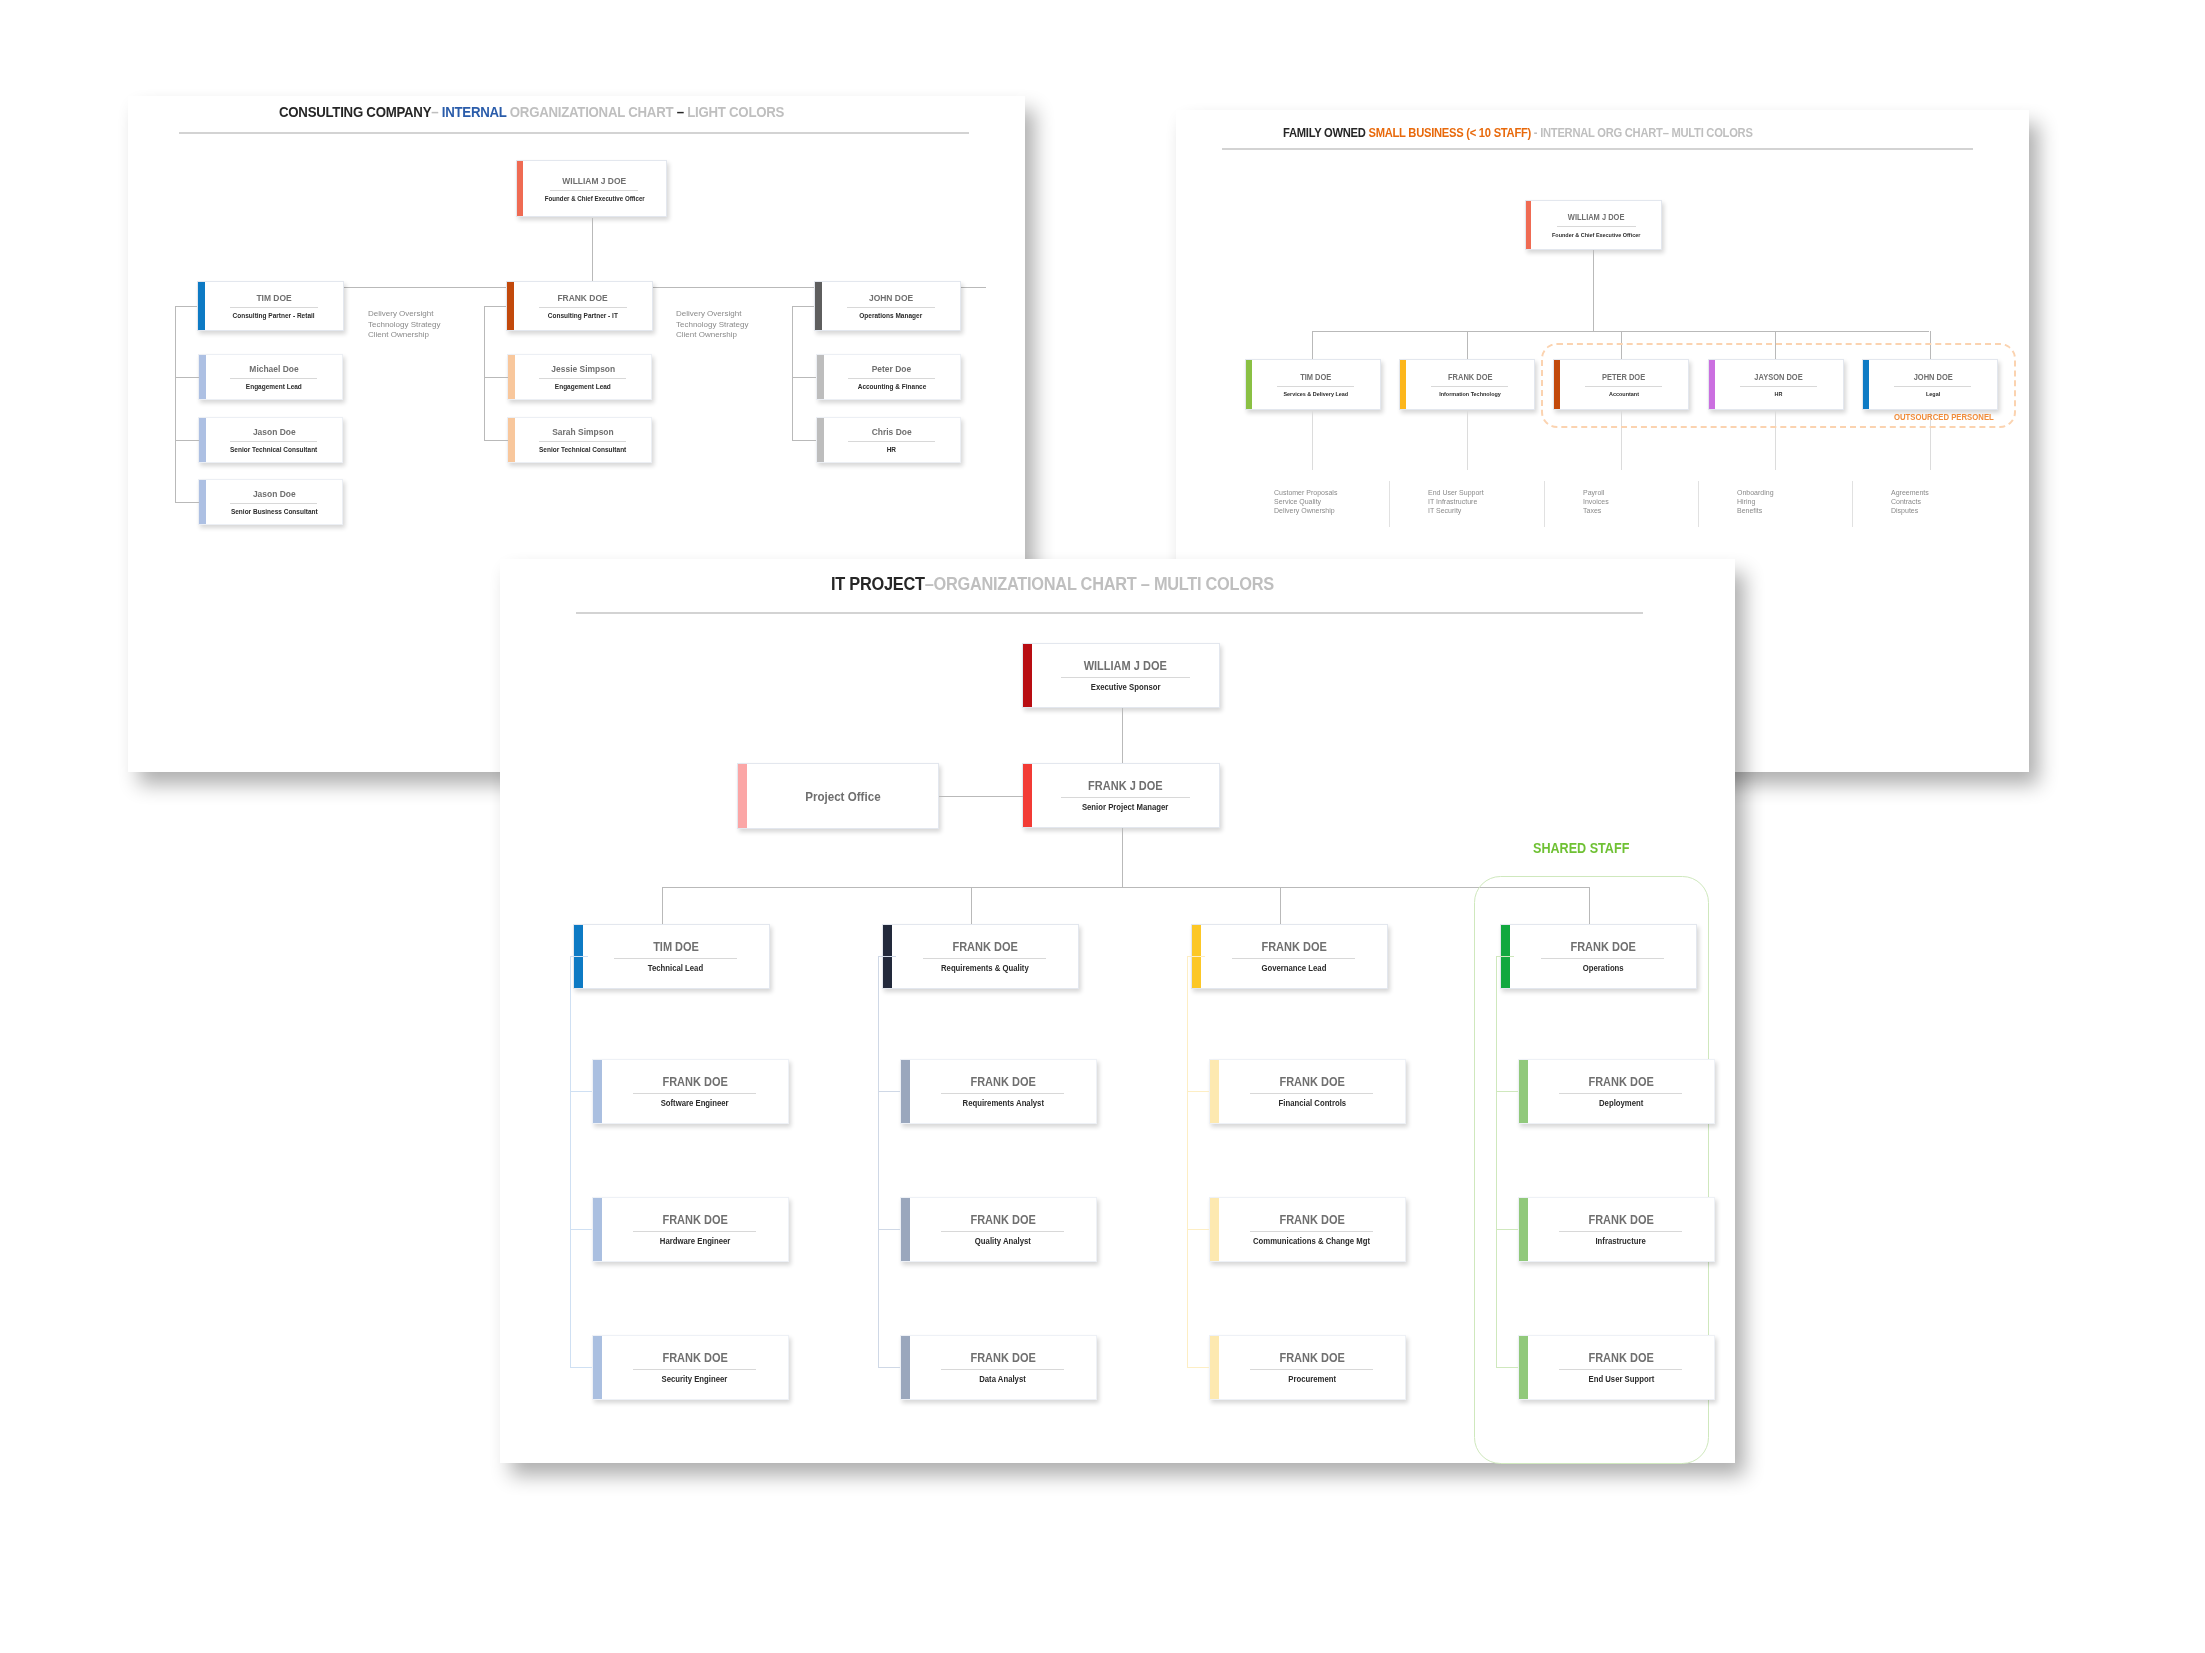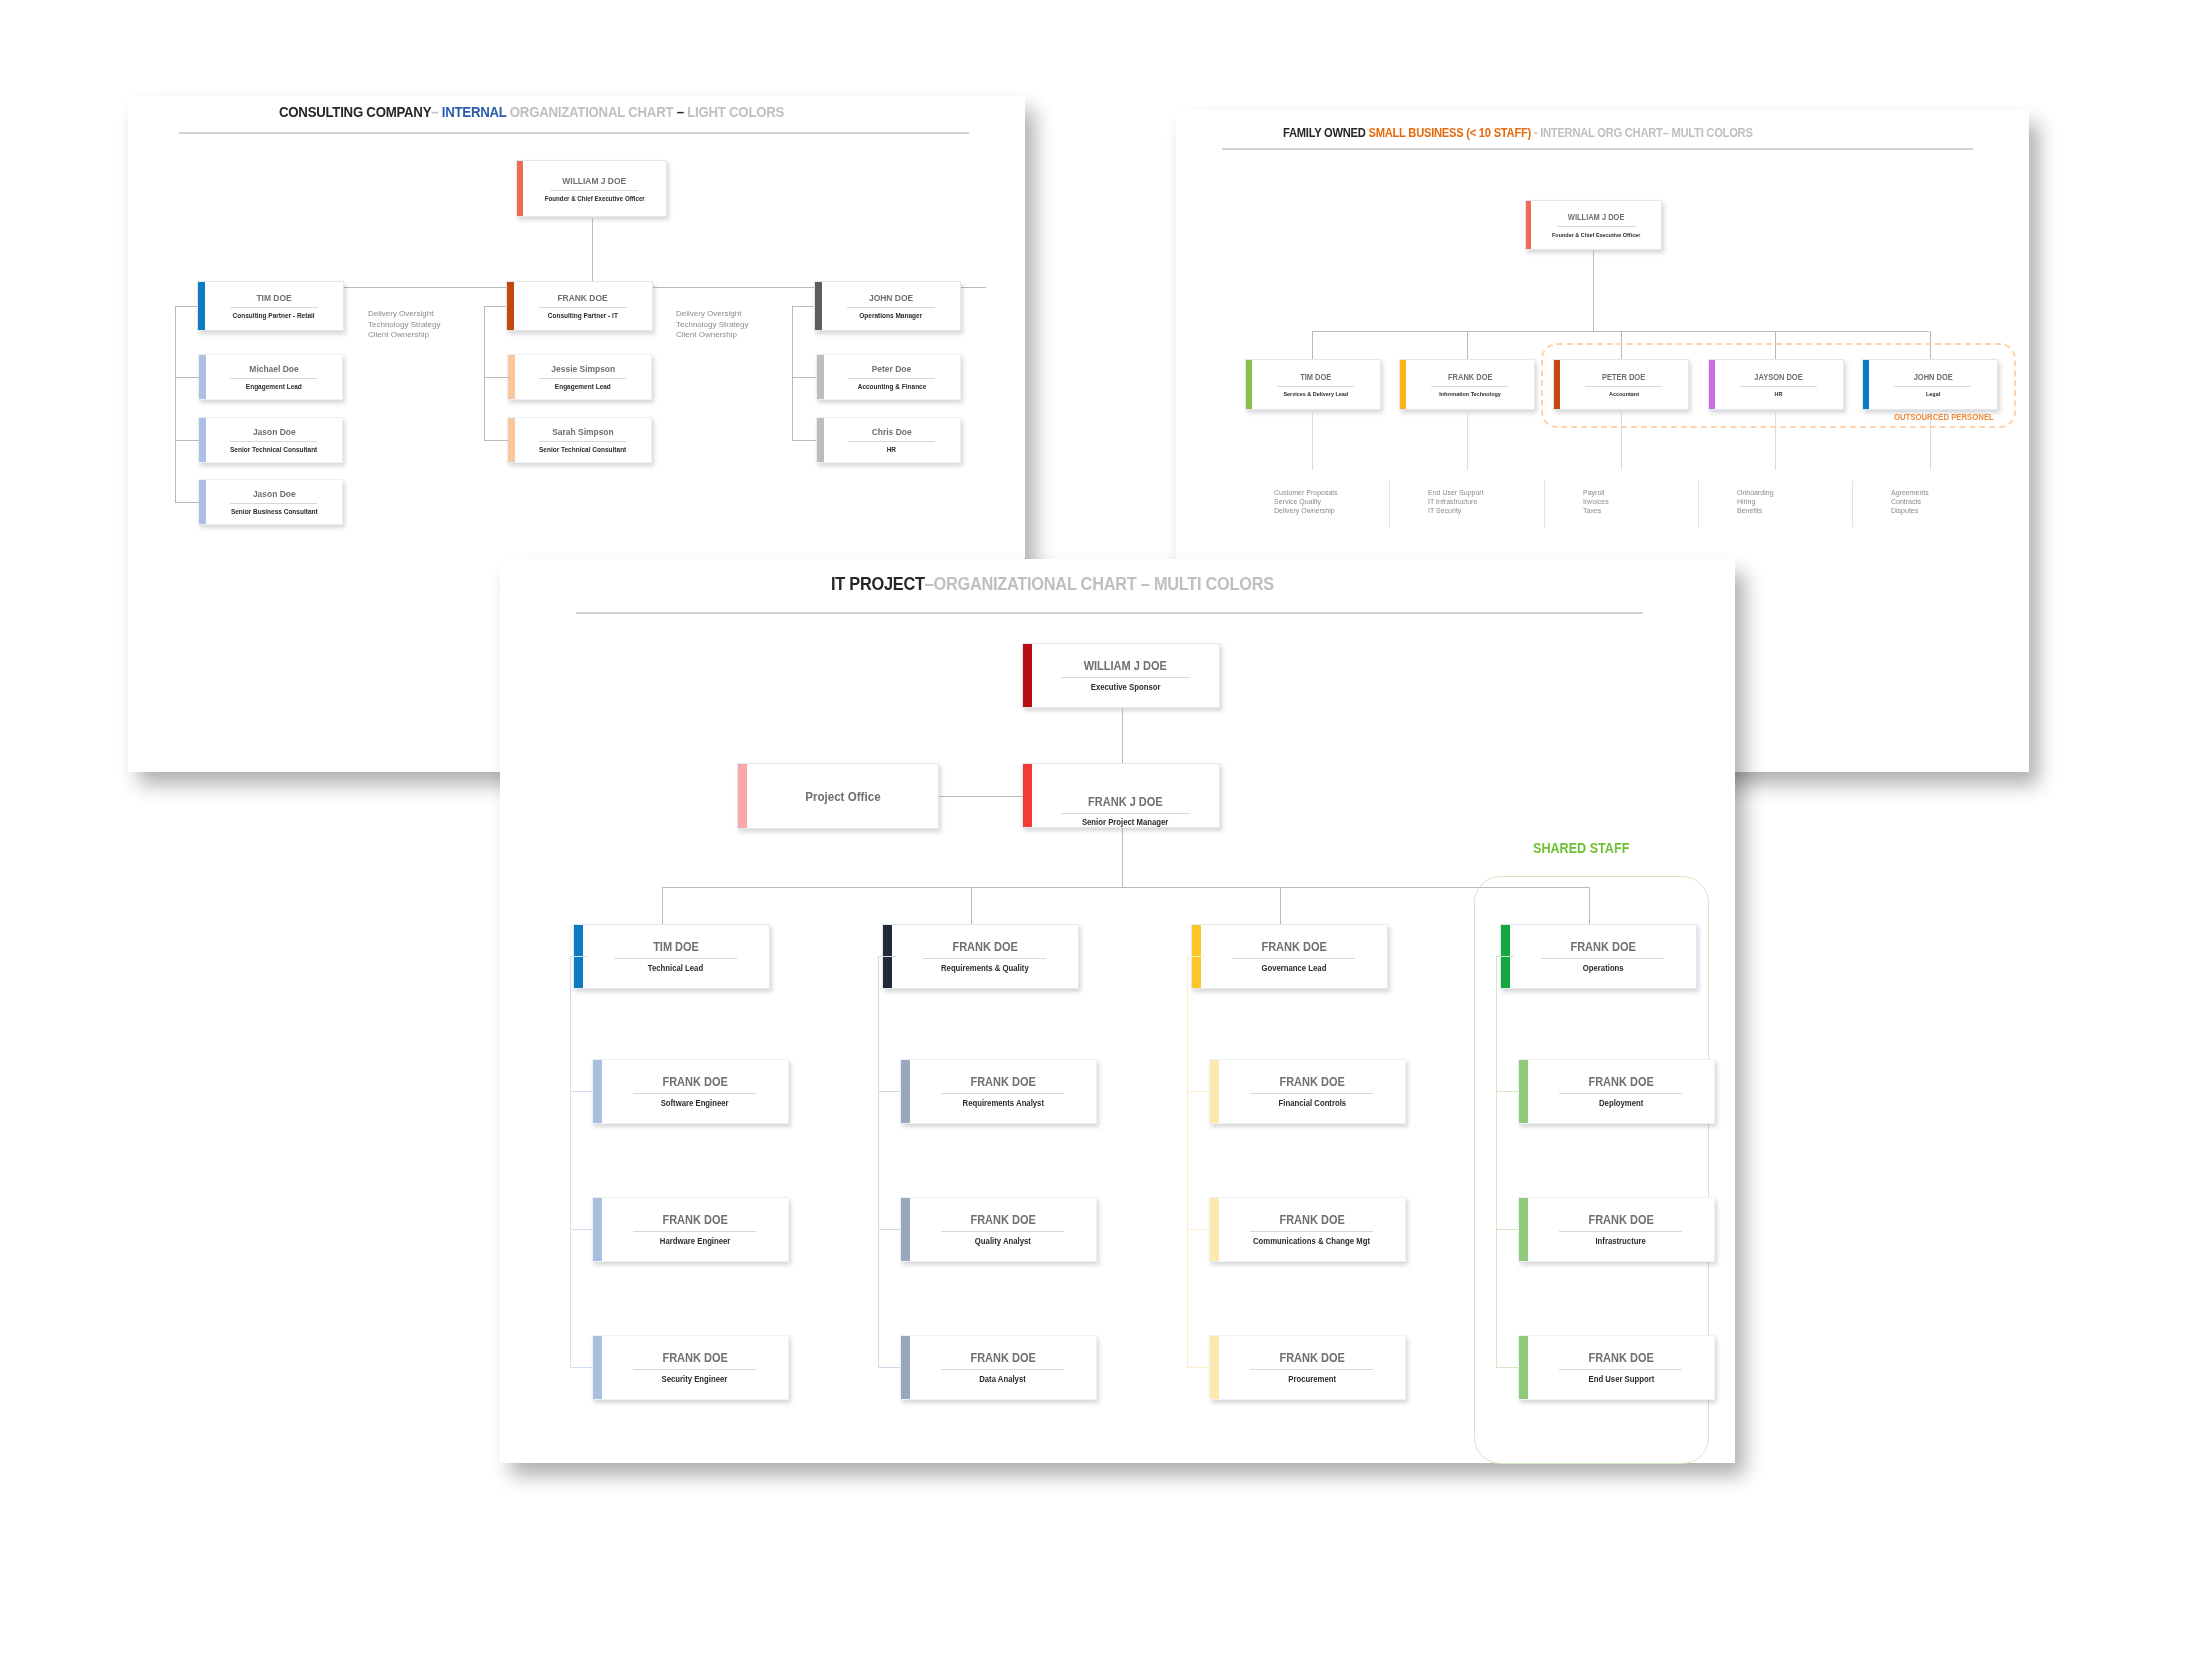--- a/index.html
+++ b/index.html
@@ -300,21 +300,21 @@
           <div class="tt" style="font-size: 8.8px;">Executive Sponsor</div>
         </div>
       </div>
       <div class="ln lnv" style="left: 1122px; top: 708px; height: 74px;"></div>
       <div class="node plain" style="left: 737px; top: 763px; width: 202px; height: 66px;">
         <div class="bar" style="background: rgb(251, 166, 166); width: 8.8px;"></div>
         <div style="width: 177px; margin-left: 8.8px; display: flex; flex-direction: column; align-items: center; justify-content: center;">
           <div class="nm" style="font-size: 13.2px;">Project Office</div>
         </div>
       </div>
-      <div class="node" style="left: 1022px; top: 763px; width: 198px; height: 65px; justify-content: flex-end;">
+      <div class="node" style="left: 1022px; top: 763px; width: 198px; height: 65px;">
         <div class="bar" style="background: rgb(242, 59, 53); width: 8.8px;"></div>
         <div style="width: 173px; margin-left: 8.8px; display: flex; flex-direction: column; align-items: center; justify-content: center;">
           <div class="nm" style="font-size: 12.5px;">FRANK J DOE</div>
           <div class="sep" style="width: 129px; margin: 3.7px 0px;"></div>
           <div class="tt" style="font-size: 8.8px;">Senior Project Manager</div>
         </div>
       </div>
       <div class="ln lnh" style="left: 939px; top: 796px; width: 84px;"></div>
       <div class="ln lnv" style="left: 1122px; top: 828px; height: 59px;"></div>
       <div class="ln lnh" style="left: 662px; top: 887px; width: 928px;"></div>

